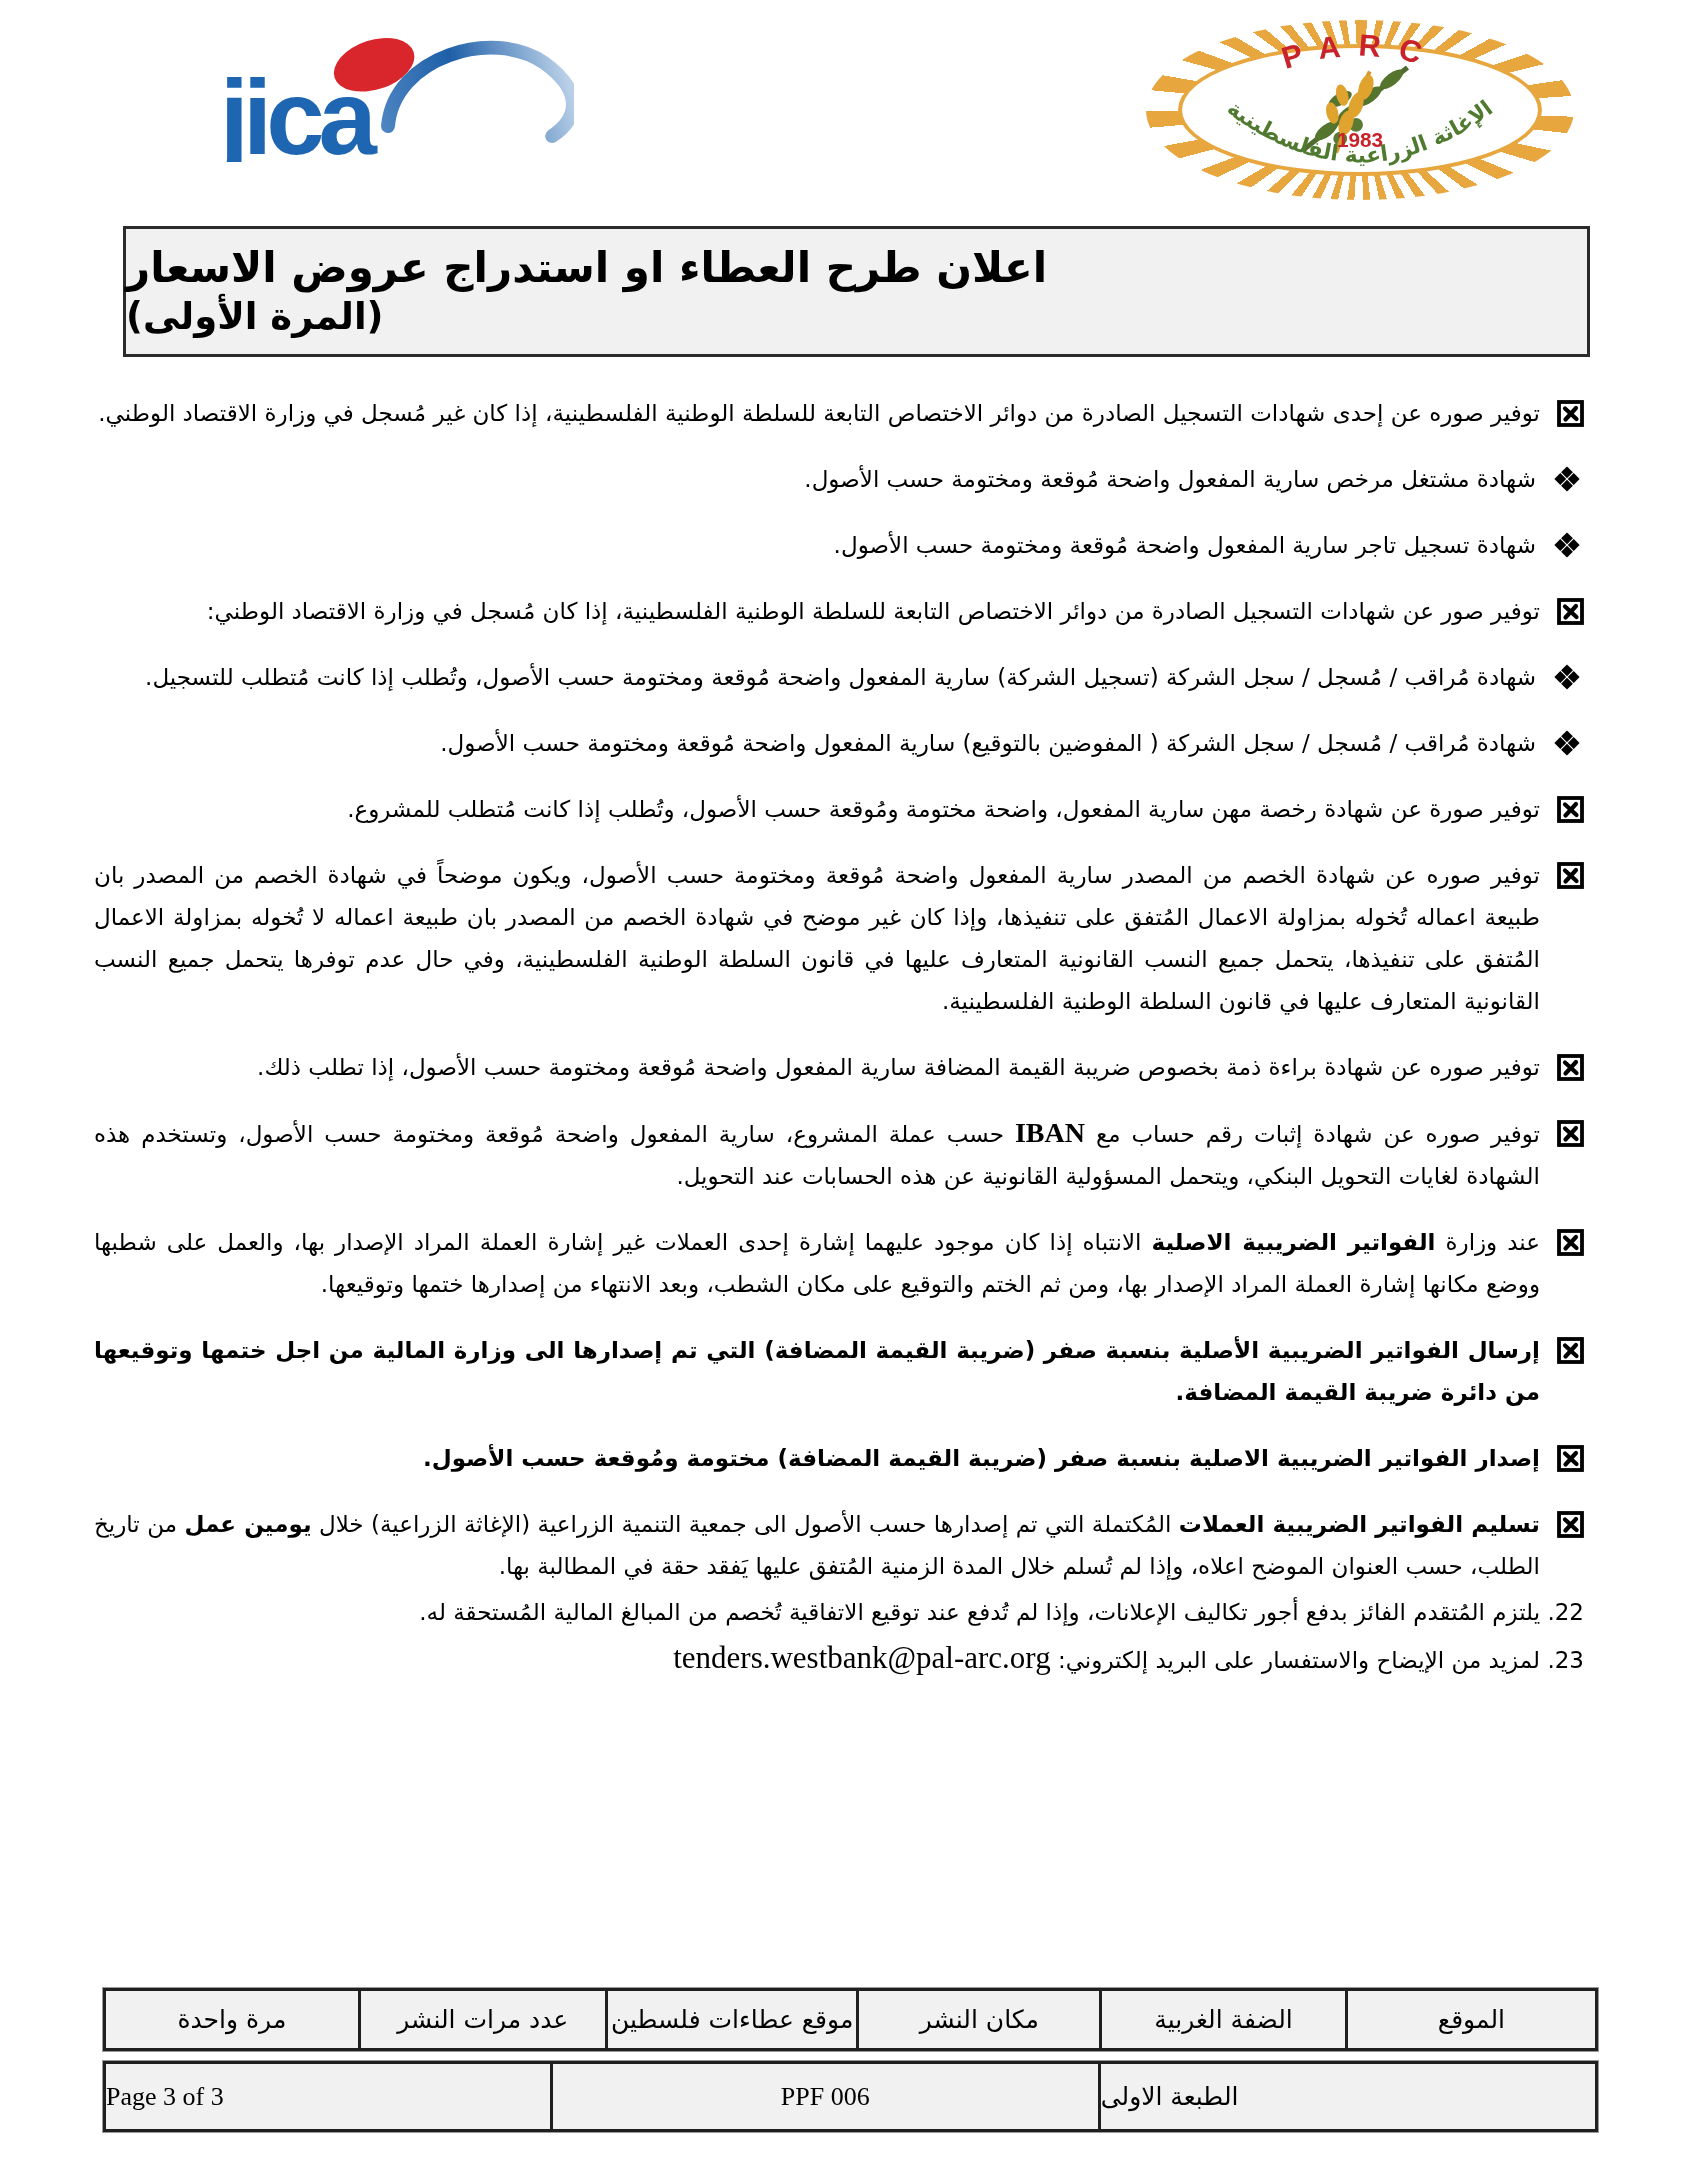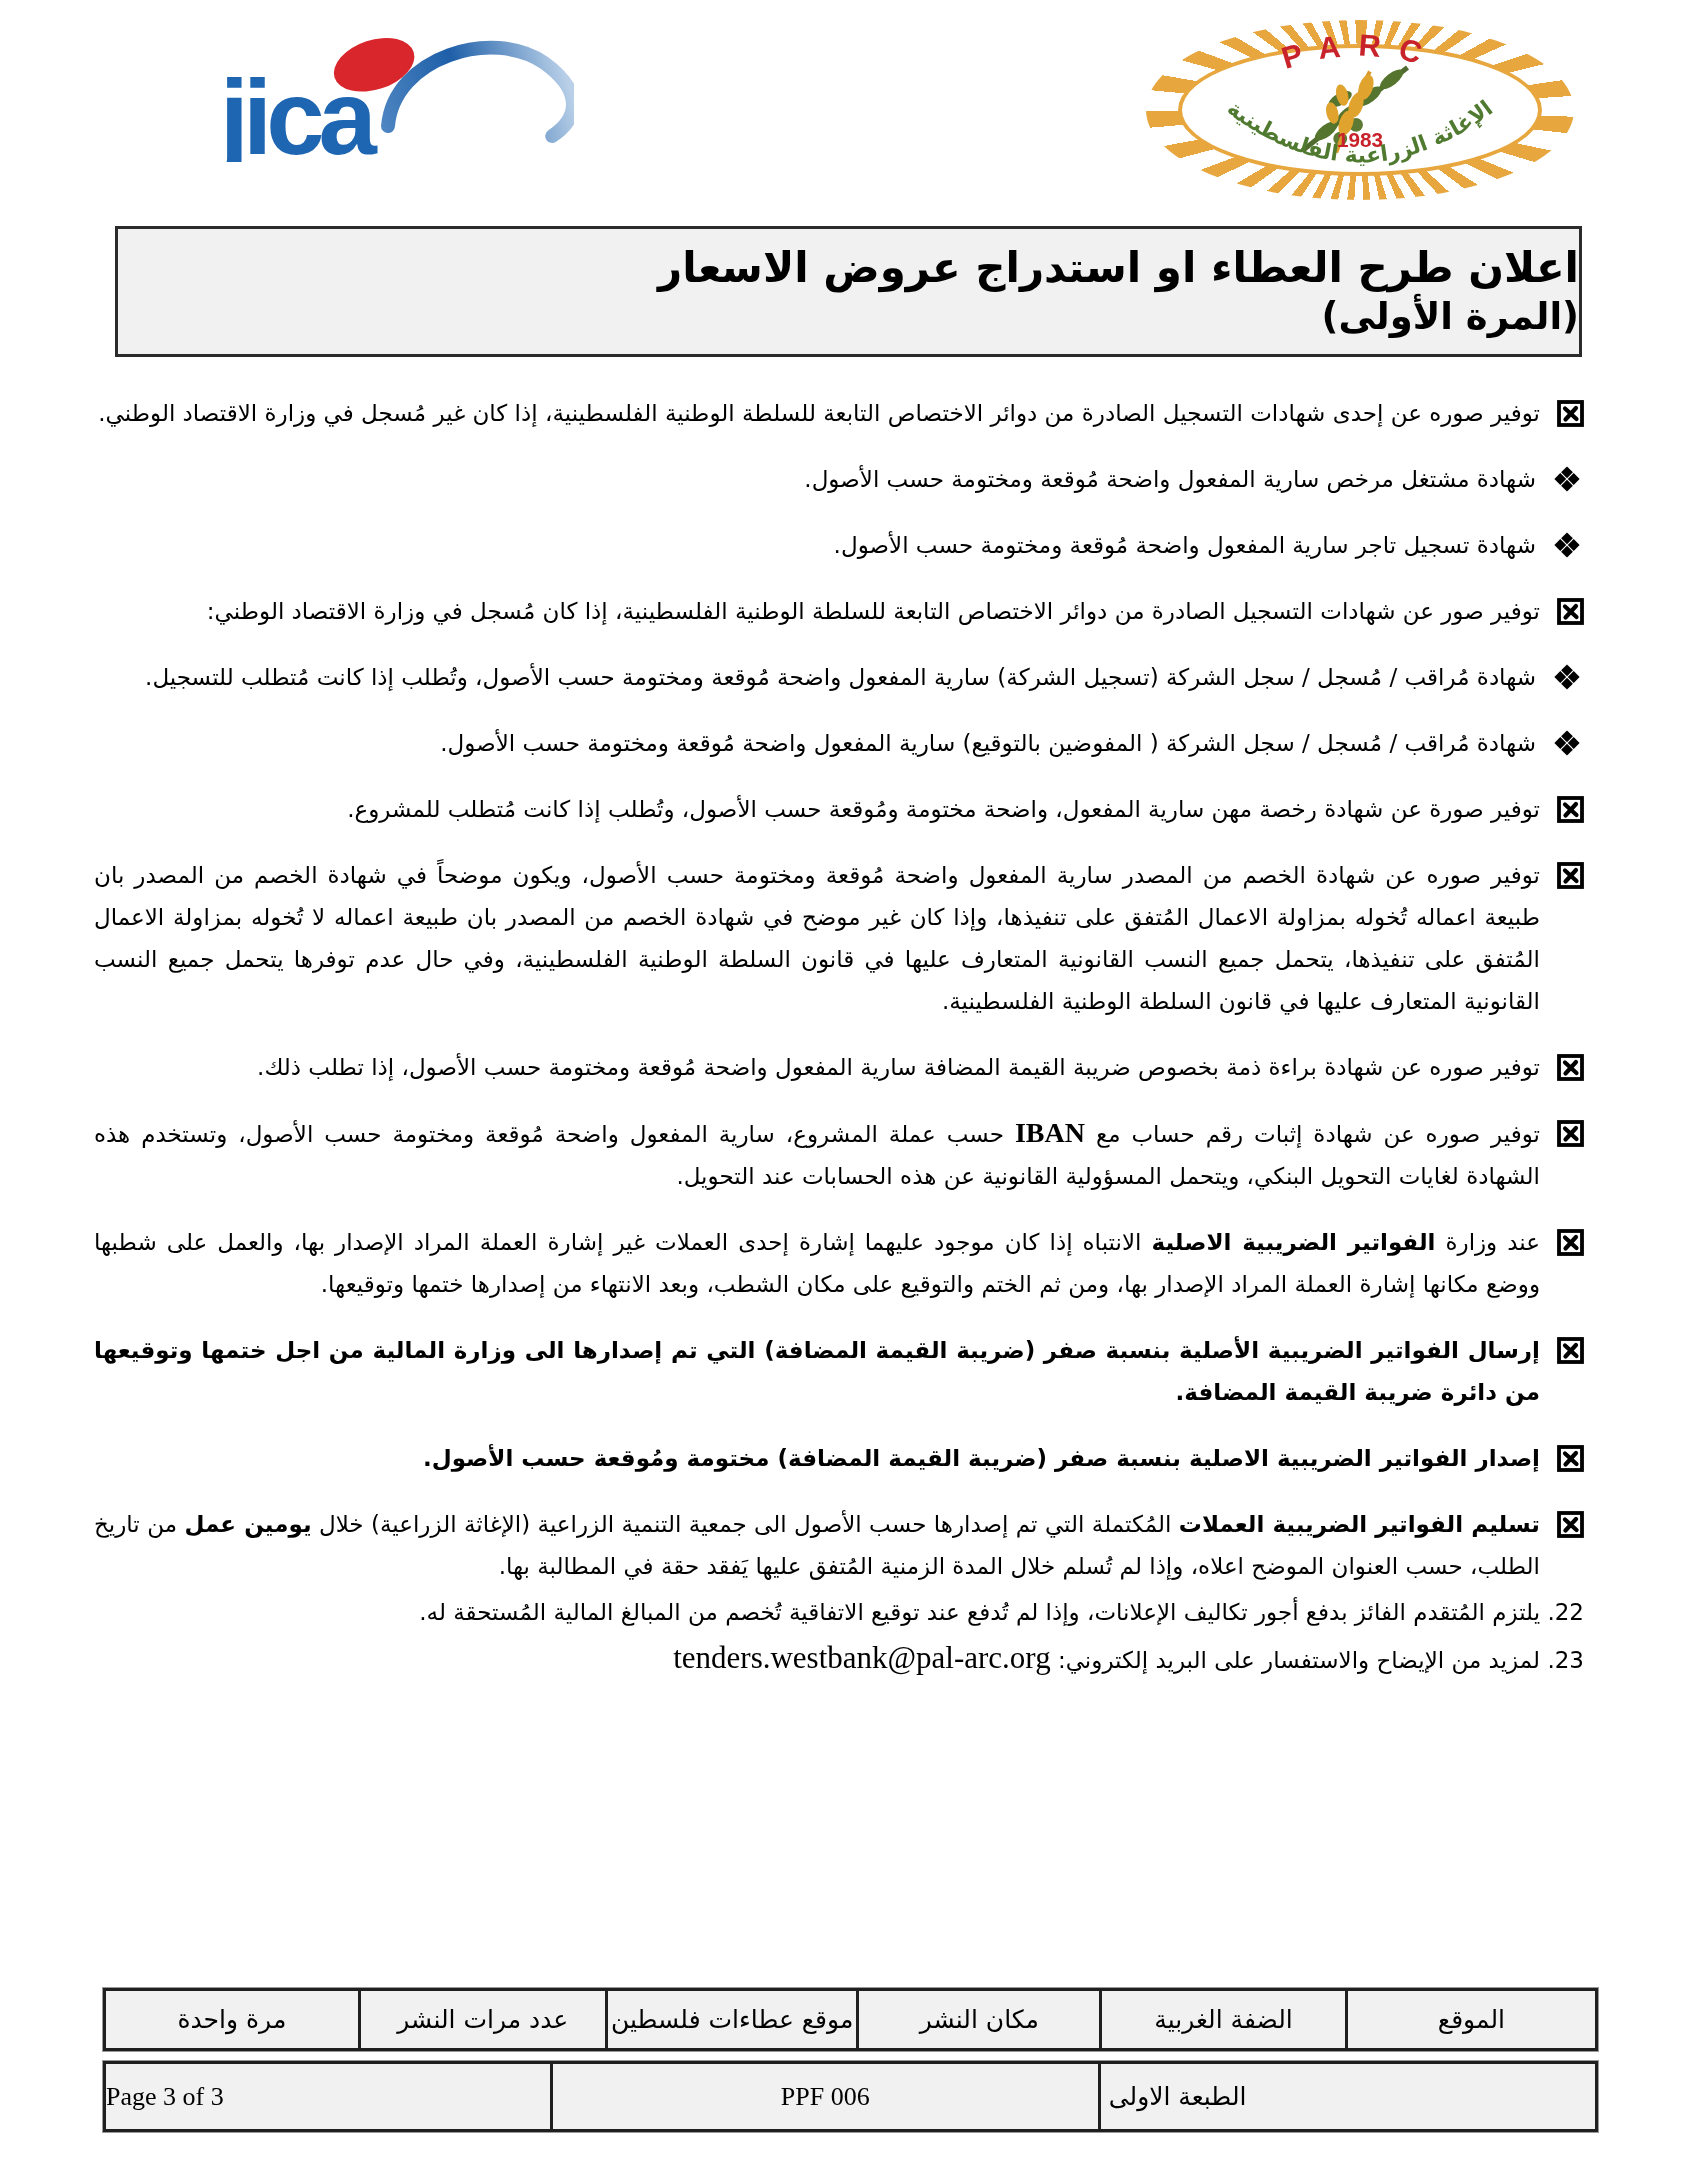--- a/index.html
+++ b/index.html
@@ -9,23 +9,23 @@
   
   #jica-logo{position:absolute;left:198px;top:25px;width:376px;height:137px;}
   #parc-logo{position:absolute;left:1146px;top:20px;width:428px;height:180px;}
   .parc-sun{position:absolute;inset:0;border-radius:50%;
             background:repeating-conic-gradient(#e8a73e 0deg 4.6deg,#ffffff 4.6deg 10.2deg);}
   .parc-inner{position:absolute;left:32px;top:24px;right:32px;bottom:24px;background:#fff;
               border:4px solid #e8a73e;border-radius:50%;}
   .parc-svg{position:absolute;inset:0;}
 
   
-  #title-box{position:absolute;left:115px;top:226px;width:1467px;height:131px;box-sizing:border-box;
+  #title-box{position:absolute;left:123px;top:226px;width:1467px;height:131px;box-sizing:border-box;
              background:#f1f1f1;border:3px solid #2b2b2b;display:flex;flex-direction:column;
-             align-items:flex-end;justify-content:center;gap:6px;}
+             align-items:flex-start;justify-content:center;gap:6px;}
   #title-line1{font-size:42px;font-weight:700;line-height:1.1;}
   #title-line2{font-size:37px;font-weight:700;line-height:1.1;}
 
   
   #body-area{position:absolute;left:94px;top:368px;width:1490px;height:1612px;overflow:hidden;
              direction:rtl;font-size:23px;line-height:42px;}
   .item{display:flex;margin-bottom:4px;margin-top:24px;}
   .bullet-cell{flex:0 0 44px;display:flex;justify-content:flex-start;padding-top:8px;}
   .item-text{flex:1 1 auto;text-align:justify;text-align-last:right;}
   .item-plain{margin-bottom:4px;text-align:justify;text-align-last:right;}
@@ -37,21 +37,21 @@
   .ftable{position:absolute;left:103px;width:1495px;box-sizing:border-box;direction:rtl;
           display:flex;border:3px solid #1f1f1f;background:#f1f1f1;
           box-shadow:0 0 0 1px #9a9a9a;}
   #ftable-1{top:1988px;height:63px;}
   #ftable-2{top:2061px;height:71px;}
   .fcell{box-sizing:border-box;display:flex;align-items:center;justify-content:center;
          border-left:3px solid #1f1f1f;font-size:25px;background:#f1f1f1;}
   .fcell:last-child{border-left:none;border-radius:10px;}
   .fcell.lat{font-family:"Liberation Serif","DejaVu Serif",serif;font-size:26px;direction:ltr;}
   #fc-page{justify-content:flex-start;}
-  #fc-edition{justify-content:flex-end;padding-left:8px;padding-right:69px;text-align:center;}
+  #fc-edition{justify-content:flex-end;padding-left:0;padding-right:69px;text-align:center;}
 </style>
 </head>
 <body>
 
 <div id="page">
 
   <div id="jica-logo">
     <svg width="376" height="137" viewBox="0 0 380 138">
       <defs>
         <linearGradient id="swg" gradientUnits="userSpaceOnUse" x1="185" y1="105" x2="372" y2="50">

